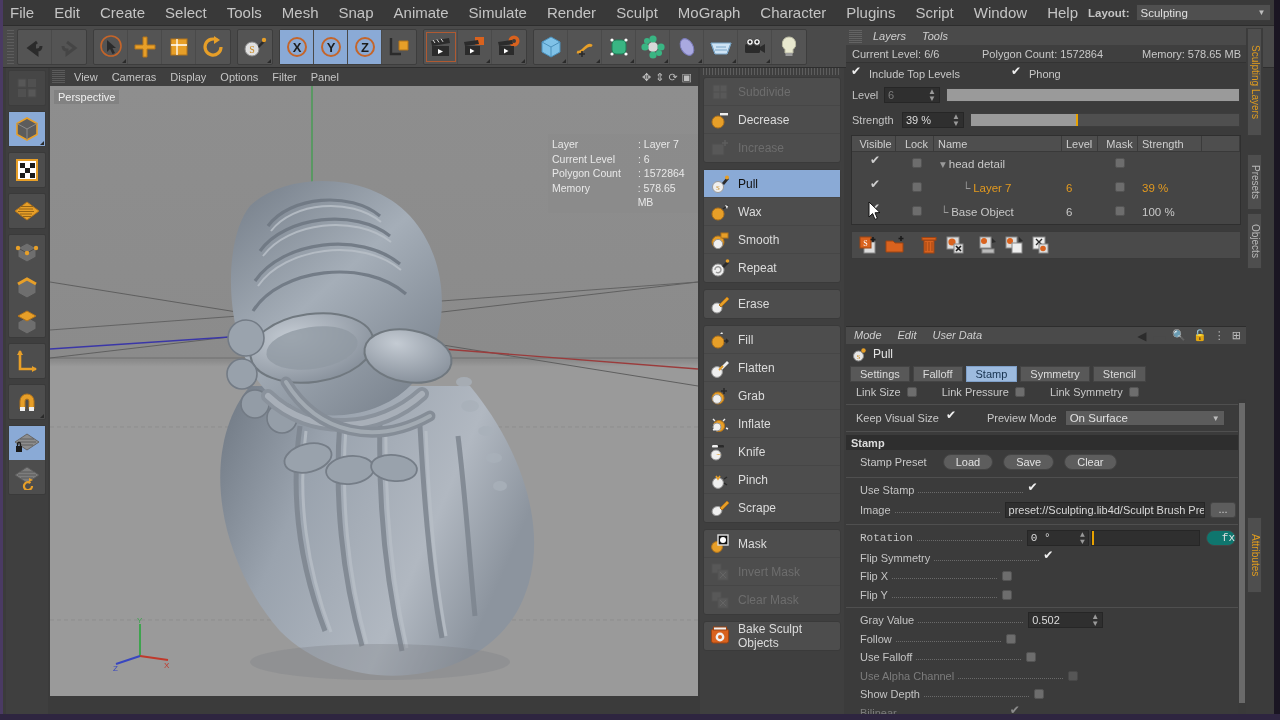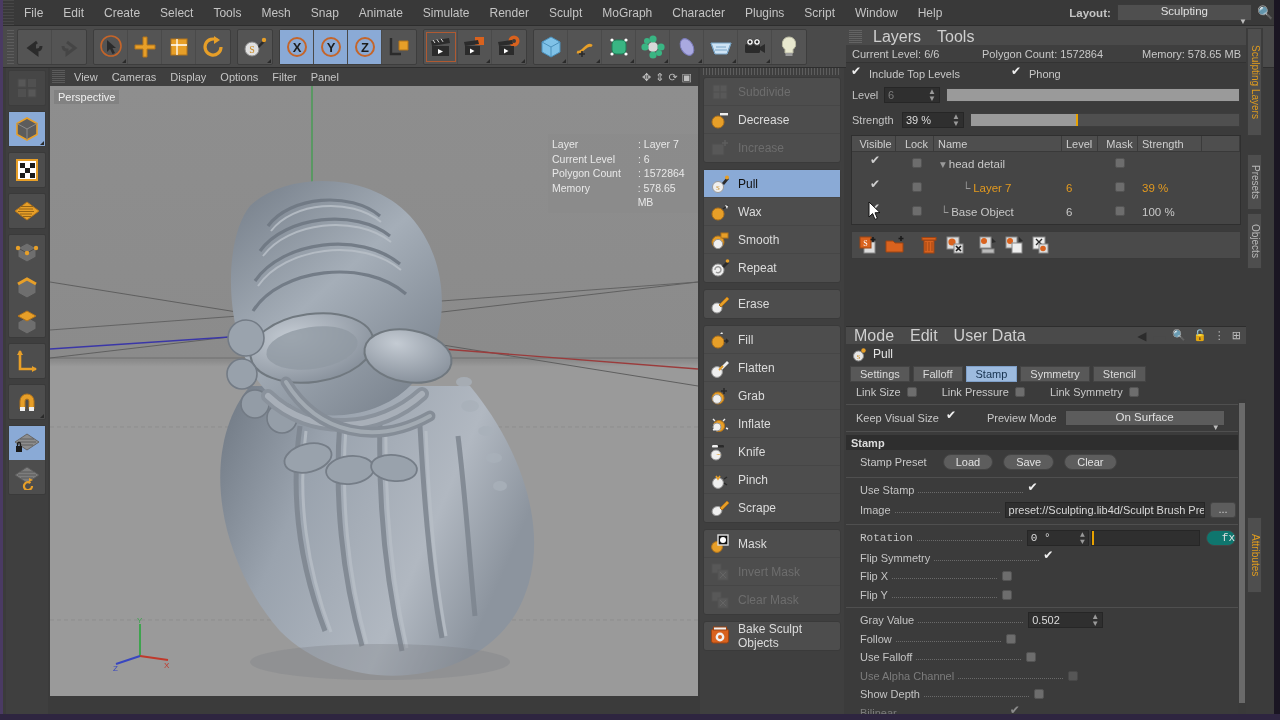--- a/index.html
+++ b/index.html
@@ -15,27 +15,27 @@
 
   
   #menubar {
     position: absolute; left: 0; top: 0; width: 1280px; height: 26px;
     background: #393939;
     border-bottom: 1px solid #2d2d2d;
     display: flex; align-items: center;
   }
   #menubar .grip { width: 14px; height: 26px; background:
      repeating-linear-gradient(to bottom,#555 0 1px,transparent 1px 3px); opacity:.5; }
-  .mi { padding: 0 10px; line-height: 26px; color: #c4c4c4; font-size: 12px; white-space: nowrap; }
+  .mi { padding: 0 10px; line-height: 26px; color: #c4c4c4; font-size: 15px; white-space: nowrap; }
   #layoutbox { margin-left: auto; display: flex; align-items: center; gap: 6px; padding-right: 6px; }
   #layoutbox .lbl { color: #c4c4c4; font-size: 11.5px; font-weight: bold; }
   .combo {
     background: #4f4f4f; border: 1px solid #3a3a3a; height: 17px;
     display: flex; align-items: center; padding: 0 4px; color: #e0e0e0;
-    font-size: 11.5px; min-width: 130px; position: relative; flex-direction: column;
+    font-size: 11.5px; min-width: 130px; position: relative;
   }
   .combo .arrow { margin-left: auto; font-size: 8px; color: #bdbdbd; }
 
   
   #toolbar {
     position: absolute; left: 0; top: 26px; width: 1280px; height: 42px;
     background: #4a4a4a; border-bottom: 1px solid #2e2e2e;
     display: flex; align-items: center; gap: 0px; padding-left: 4px;
   }
   .vgrip { width: 7px; height: 34px; background:
@@ -90,21 +90,21 @@
   .srow:last-child { border-bottom: none; }
   .srow.sel { background: #8aaad6; color: #111; }
   .srow.dis { color: #6d6d6d; }
   .sicon { width: 20px; height: 20px; flex: 0 0 20px; position: relative; }
 
   
   #right { position: absolute; left: 846px; top: 28px; width: 400px; height: 692px; background: #3b3b3b; }
   #rtabs { height: 17px; background: #4a4a4a; display: flex; align-items: center; gap: 0; }
   #rtabs .grip3 { width: 13px; height: 13px; margin: 0 3px; background:
      repeating-linear-gradient(to bottom,#6a6a6a 0 1px,transparent 1px 2px); opacity:.8; }
-  .rtab { padding: 0 8px; line-height: 17px; font-size: 16px; color: #cfcfcf; }
+  .rtab { padding: 0 8px; line-height: 17px; font-size: 11px; color: #cfcfcf; font-style: italic; }
 
   #statline { height: 18px; background: #3f3f3f; display: flex; align-items: center;
      font-size: 11px; color: #c8c8c8; border-bottom: 1px solid #333; }
   #statline > div { padding-left: 6px; }
 
   .panelrow { display: flex; align-items: center; height: 20px; padding: 0 6px; font-size: 11px; }
   .chk { width: 10px; height: 10px; position: relative; display: inline-block; }
   .chk.box { background: #6d6d6d; border: 1px solid #545454; border-radius: 2px; }
   .chk.tick::after { content: "\2714"; position: absolute; left: -1px; top: -4px;
      font-size: 12px; color: #f0f0f0; line-height: 12px; }

